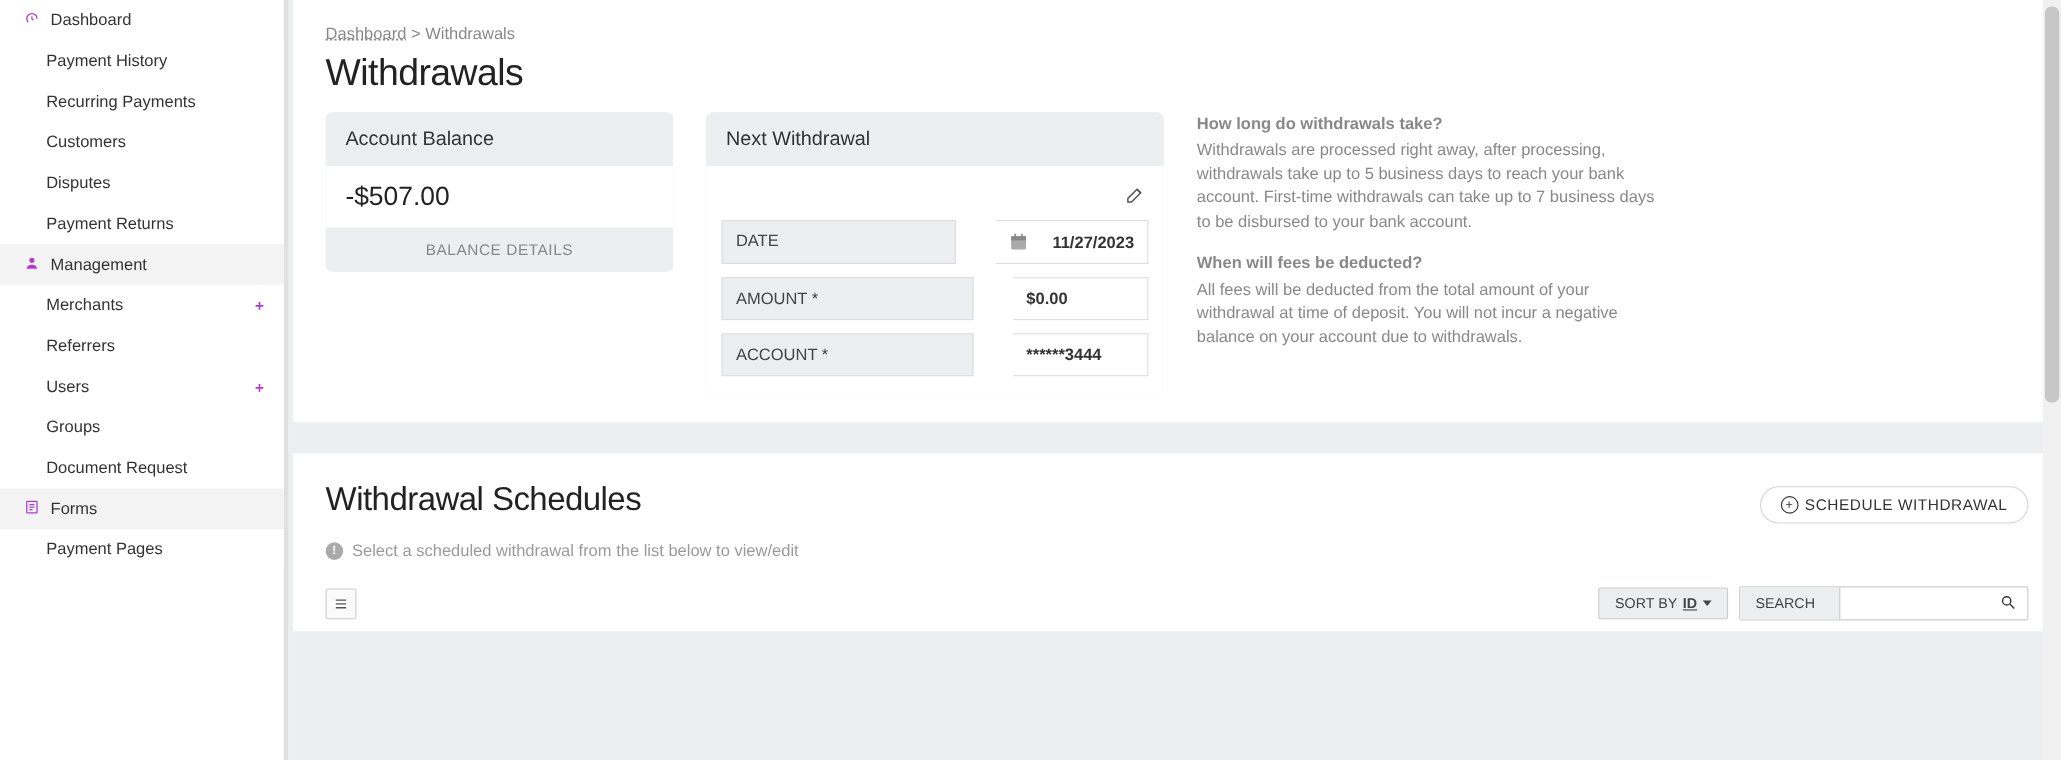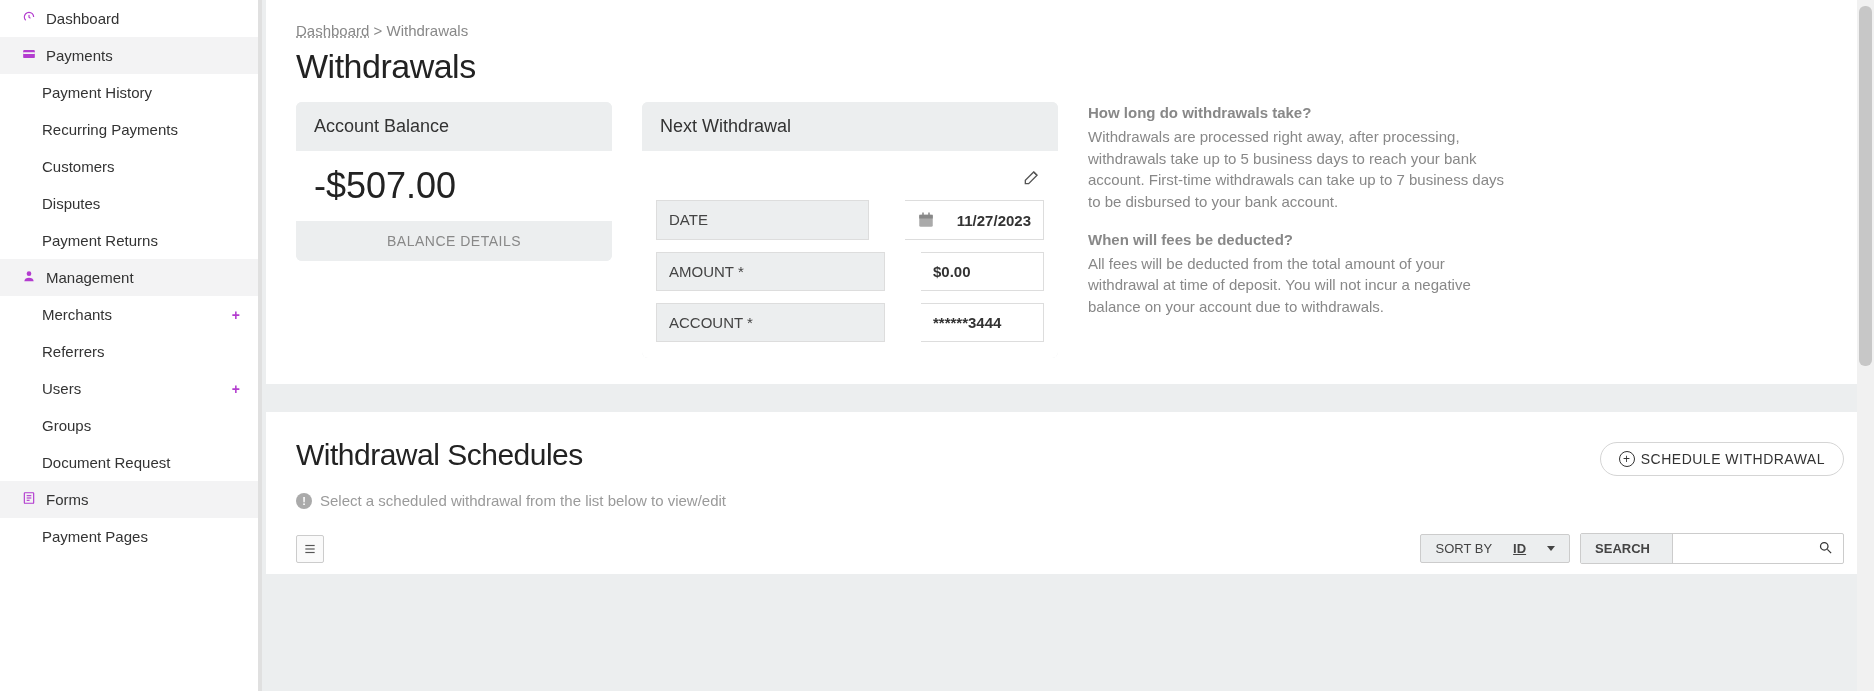--- a/index.html
+++ b/index.html
@@ -105,21 +105,21 @@
     padding: 14px 18px;
     font-size: 18px;
     color:#333;
     background:#eceeef;
   }
   .card-body-white {
     background:#fff;
     padding: 14px 18px;
   }
   .balance-amt {
-    font-size: 36px;
+    font-size: 24px;
     font-weight:400;
     color:#222;
   }
   .card-footer-btn {
     text-align:center;
     padding: 12px 0;
     color:#888;
     font-size: 14px;
     letter-spacing: 0.5px;
     cursor:pointer;
@@ -244,34 +244,33 @@
   .tb-spacer { flex:1; }
   .tb-btn {
     border:1px solid #ccc;
     background:#eceeef;
     padding: 6px 14px;
     font-size:13px;
     color:#444;
     cursor:pointer;
     display:flex;
     align-items:center;
-    gap:21px;
+    gap:5px;
     border-radius:2px;
   }
   .tb-btn .bold { font-weight:700;text-decoration:underline; }
   .tb-btn .caret {
     width:0;height:0;border-left:4px solid transparent;border-right:4px solid transparent;border-top:5px solid #444;
   }
   .search-wrap {
     border:1px solid #ccc;
     display:flex;
     align-items:center;
     height:31px;
     border-radius:2px;
-    font-weight:bold;
   }
   .search-wrap .sel {
     background:#eceeef;
     padding: 0 14px;
     height:100%;
     display:flex;
     align-items:center;
     gap:8px;
     border-right:1px solid #ccc;
     font-size:13px;
@@ -311,29 +310,20 @@
 <div class="sidebar">
   <div class="nav-item">
     <span class="icon">
       <svg viewBox="0 0 24 24" width="14" height="14" fill="currentColor">
           <path d="M12 3a9 9 0 0 0-9 9 9 9 0 0 0 2.6 6.3l1.4-1.4A7 7 0 1 1 19 12h2a9 9 0 0 0-9-9zm0 5a1 1 0 0 0-1 1v4l3 2 1-1.6-2-1.3V9a1 1 0 0 0-1-1z"></path>
         </svg>
     </span>
     <span>Dashboard</span>
   </div>
 
-  <div class="nav-item header">
-    <span class="icon">
-      <svg viewBox="0 0 24 24" width="14" height="14" fill="currentColor">
-          <rect x="2" y="5" width="20" height="14" rx="2"></rect>
-          <rect x="2" y="9" width="20" height="3" fill="#f3f3f4"></rect>
-        </svg>
-    </span>
-    <span>Payments</span>
-  </div>
   <div class="nav-item sub">
       <span>Payment History</span>
     </div>
   <div class="nav-item sub">
       <span>Recurring Payments</span>
     </div>
   <div class="nav-item sub">
       <span>Customers</span>
     </div>
   <div class="nav-item sub">

